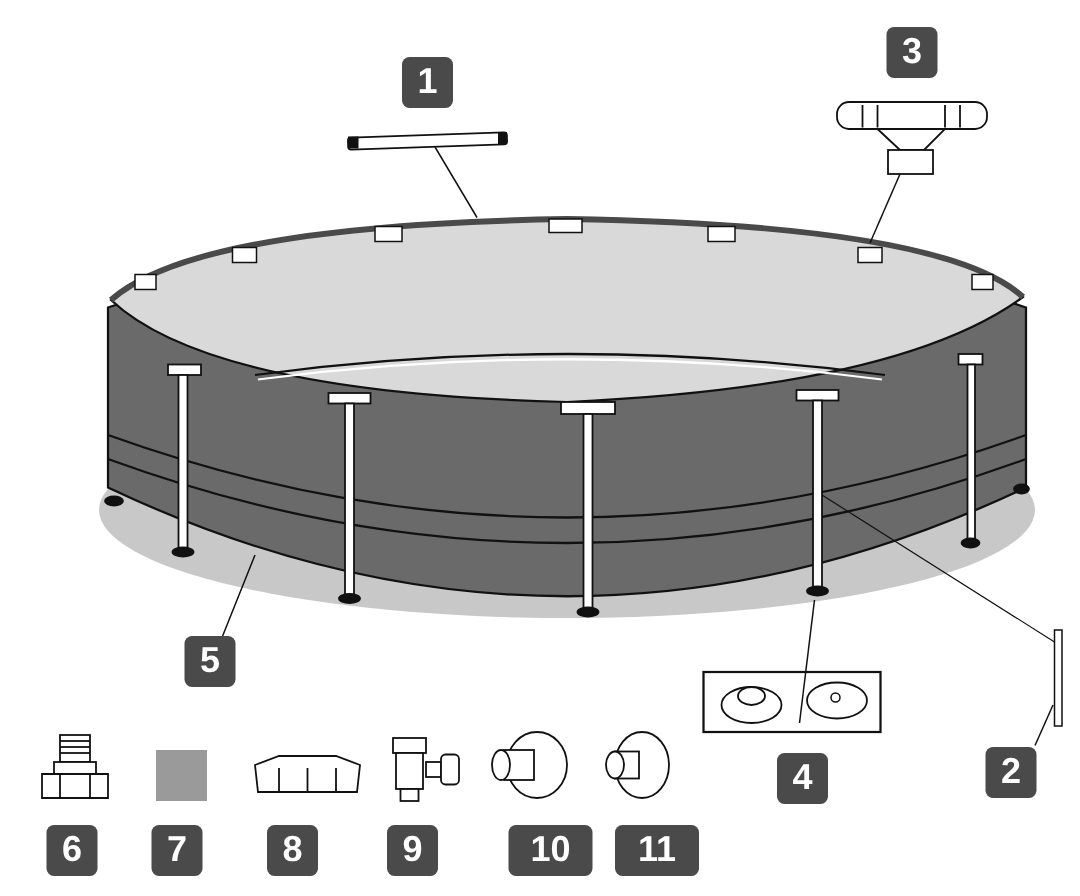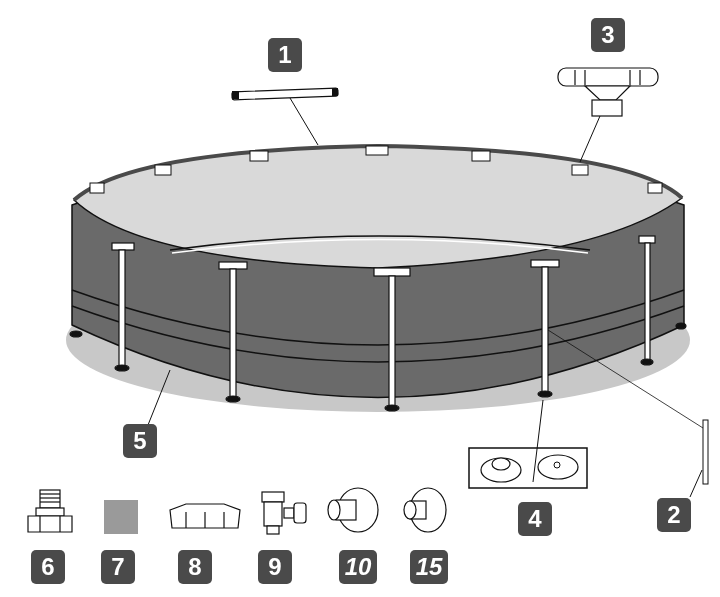--- a/index.html
+++ b/index.html
@@ -2,21 +2,21 @@
 <html><head>
   <meta charset="utf-8">
   <style>
     html, body { margin: 0; padding: 0; background: #ffffff; }
     body { width: 720px; height: 597px; position: relative; overflow: hidden;
            font-family: "Liberation Sans", "DejaVu Sans", sans-serif; }
     #diagram { position: absolute; left: 0; top: 0; width: 720px; height: 597px; }
     .badge { position: absolute; width: 34px; height: 34px; border-radius: 5px;
              background: #4a4a4a; color: #ffffff; font-weight: bold; font-size: 24px;
              display: flex; align-items: center; justify-content: center; line-height: 1; }
-    .badge.wide { width: 38px; font-style: italic; }
+    .badge.wide { width: 56px; }
   </style>
 </head>
 <body>
 
 <svg id="diagram" viewBox="0 0 720 597" xmlns="http://www.w3.org/2000/svg">
 
   <ellipse cx="378" cy="340" rx="312" ry="72" fill="#c8c8c8"></ellipse>
 
   <path d="M72,205 Q378,100 684,205 L684,325 Q378,470 72,325 Z" fill="#6a6a6a" stroke="#111" stroke-width="1.5"></path>
 
@@ -149,13 +149,13 @@
 <div class="badge" style="left:268px;top:38px;">1</div>
 <div class="badge" style="left:657px;top:498px;">2</div>
 <div class="badge" style="left:591px;top:18px;">3</div>
 <div class="badge" style="left:518px;top:502px;">4</div>
 <div class="badge" style="left:123px;top:424px;">5</div>
 <div class="badge" style="left:31px;top:550px;">6</div>
 <div class="badge" style="left:101px;top:550px;">7</div>
 <div class="badge" style="left:178px;top:550px;">8</div>
 <div class="badge" style="left:258px;top:550px;">9</div>
 <div class="badge wide" style="left:339px;top:550px;">10</div>
-<div class="badge wide" style="left:410px;top:550px;">15</div>
+<div class="badge wide" style="left:410px;top:550px;">11</div>
 
 </body></html>

